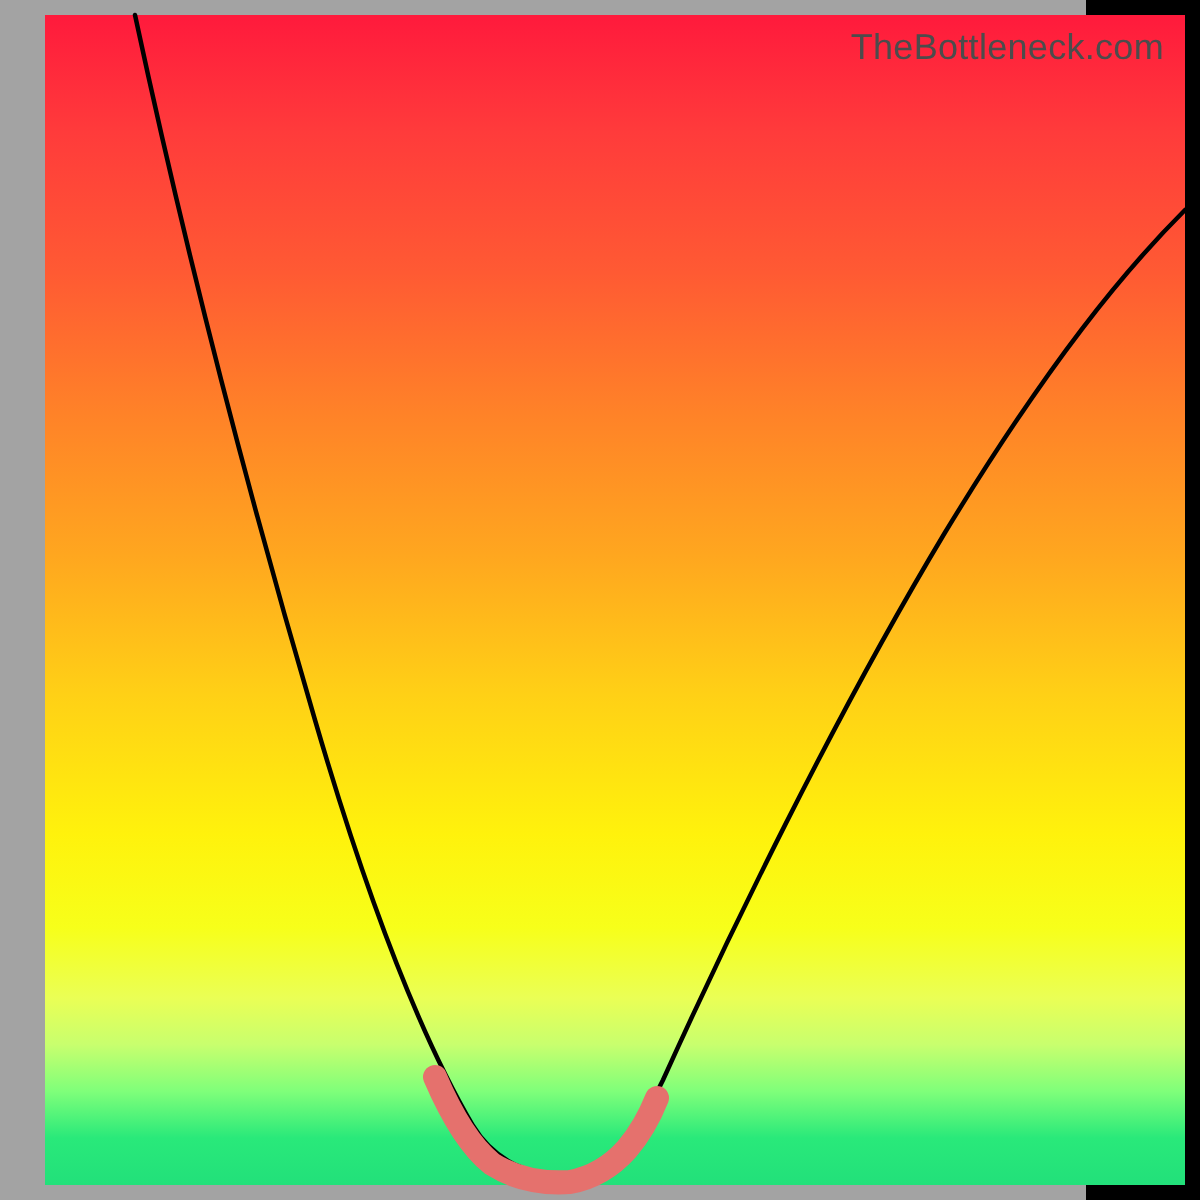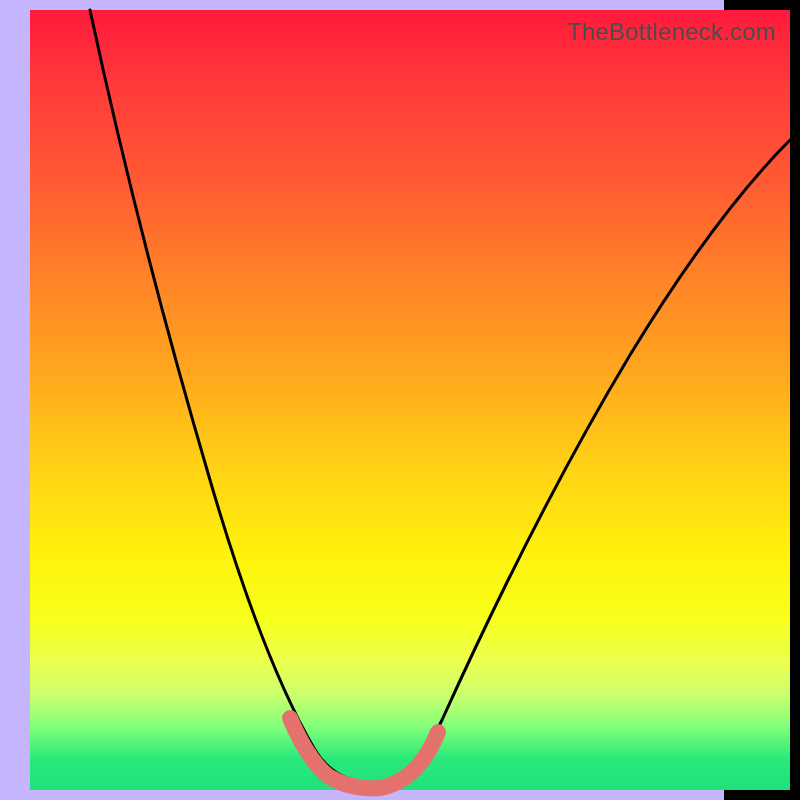--- a/index.html
+++ b/index.html
@@ -8,21 +8,21 @@
     width: 800px;
     height: 800px;
     background: #000;
     overflow: hidden;
     font-family: Arial, Helvetica, sans-serif;
   }
   .stage {
     position: relative;
     width: 724px;
     height: 800px;
-    background: #c4b5fd;
+    background: #a3a3a3;
   }
   .plot {
     position: absolute;
     left: 30px;
     top: 10px;
     width: 760px;
     height: 780px;
     
     background: linear-gradient(
       to bottom,

